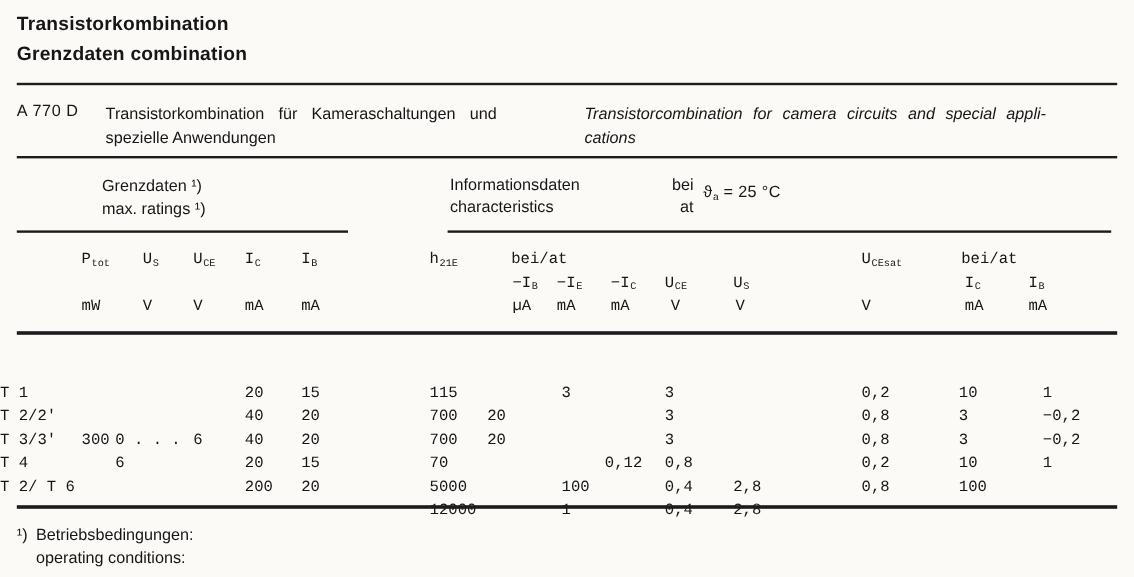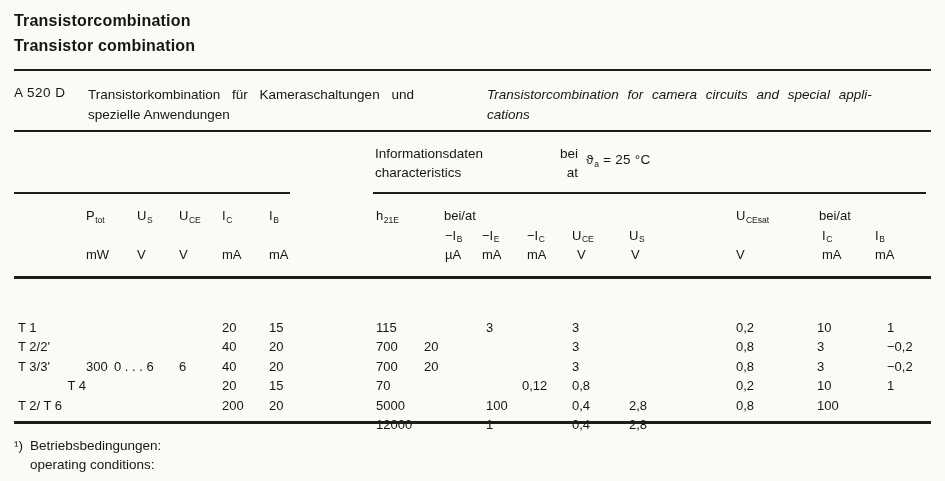--- a/index.html
+++ b/index.html
@@ -17,56 +17,61 @@
   .desc{top:85px;font-size:13.5px;line-height:20px;}
   .desc-de{left:88px;width:378px;}
   .desc-de .j1{word-spacing:8px;}
   .desc-en{left:487px;width:446px;font-style:italic;}
   .desc-en .j1{word-spacing:5px;}
   .band-l{left:85px;top:145px;line-height:19px;font-size:13.5px;}
   .band-r{left:375px;top:144px;width:203px;font-size:13.5px;}
   .band-r .ln{display:flex;justify-content:space-between;line-height:19px;}
   .temp{left:586px;top:152px;font-size:13.5px;letter-spacing:.3px;}
   .tgrid{
-    position:absolute;left:18px;width:917px;display:grid;
+    position:absolute;left:0;width:917px;display:grid;
     grid-template-columns:68px 28px 65px 43px 47px 45px 62px 48px 56px 42px 50px 54px 56px 54px 81px 58px 60px;
+    font-family:Liberation Mono, monospace;
   }
   .hdr-grid{top:206px;grid-auto-rows:19.5px;line-height:19.5px;}
   .data-grid{top:288px;grid-auto-rows:19.4px;line-height:19.4px;margin-top:30px;}
   sub.s{font-size:8.5px;vertical-align:-2.5px;margin-left:.5px;letter-spacing:0;}
   .foot{left:14px;top:436px;font-size:13.5px;line-height:19px;}
   .foot-marker{position:absolute;left:0;top:0;}
   .foot-labels{position:absolute;left:16px;top:0;width:160px;}
   .formula{left:192px;top:444px;font-size:13.5px;letter-spacing:.2px;}
   .formula .gap{display:inline-block;width:9px;}
 </style>
 </head>
 <body>
 
 <div class="sheet">
 
   <div class="title">
-    <div>Transistorcombination</div>
-    <div>Transistor combination</div>
+    <div>Transistorkombination</div>
+    <div>Grenzdaten combination</div>
   </div>
 
   <div class="rule" style="top:69px;left:14px;width:917px;"></div>
 
-  <div class="abs code">A 520 D</div>
+  <div class="abs code">A 770 D</div>
   <div class="abs desc desc-de">
     <div class="j1">Transistorkombination für Kameraschaltungen und</div>
     <div>spezielle Anwendungen</div>
   </div>
   <div class="abs desc desc-en">
     <div class="j1">Transistorcombination for camera circuits and special appli-</div>
     <div>cations</div>
   </div>
 
   <div class="rule" style="top:130px;left:14px;width:917px;"></div>
 
+  <div class="abs band-l">
+    <div>Grenzdaten ¹)</div>
+    <div>max. ratings ¹)</div>
+  </div>
   <div class="abs band-r">
     <div class="ln">
       <span>Informationsdaten</span>
       <span>bei</span>
     </div>
     <div class="ln">
       <span>characteristics</span>
       <span>at</span>
     </div>
   </div>
@@ -132,21 +137,21 @@
       <div style="grid-area: 3 / 3;">0 . . . 6</div>
       <div style="grid-area: 3 / 4;">6</div>
       <div style="grid-area: 3 / 5;">40</div>
       <div style="grid-area: 3 / 6;">20</div>
       <div style="grid-area: 3 / 8;">700</div>
       <div style="grid-area: 3 / 9;">20</div>
       <div style="grid-area: 3 / 12;">3</div>
       <div style="grid-area: 3 / 15;">0,8</div>
       <div style="grid-area: 3 / 16;">3</div>
       <div style="grid-area: 3 / 17; padding-left: 12px;">−0,2</div>
-      <div style="grid-area: 4 / 1; text-align: right;">T 4</div>
+      <div style="grid-area: 4 / 1;">T 4</div>
       <div style="grid-area: 4 / 5;">20</div>
       <div style="grid-area: 4 / 6;">15</div>
       <div style="grid-area: 4 / 8;">70</div>
       <div style="grid-area: 4 / 11;">0,12</div>
       <div style="grid-area: 4 / 12;">0,8</div>
       <div style="grid-area: 4 / 15;">0,2</div>
       <div style="grid-area: 4 / 16;">10</div>
       <div style="grid-area: 4 / 17; padding-left: 12px;">1</div>
       <div style="grid-area: 5 / 1;">T 2/ T 6</div>
       <div style="grid-area: 5 / 5;">200</div>

